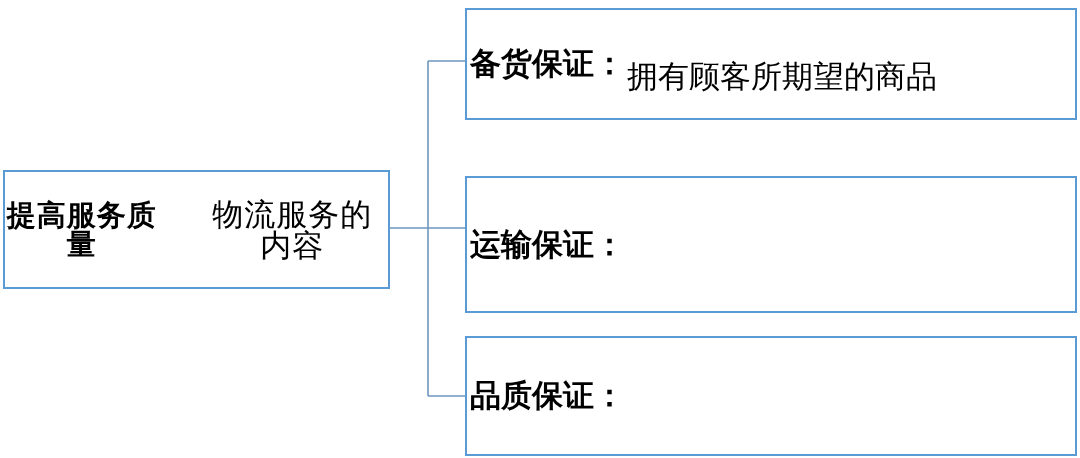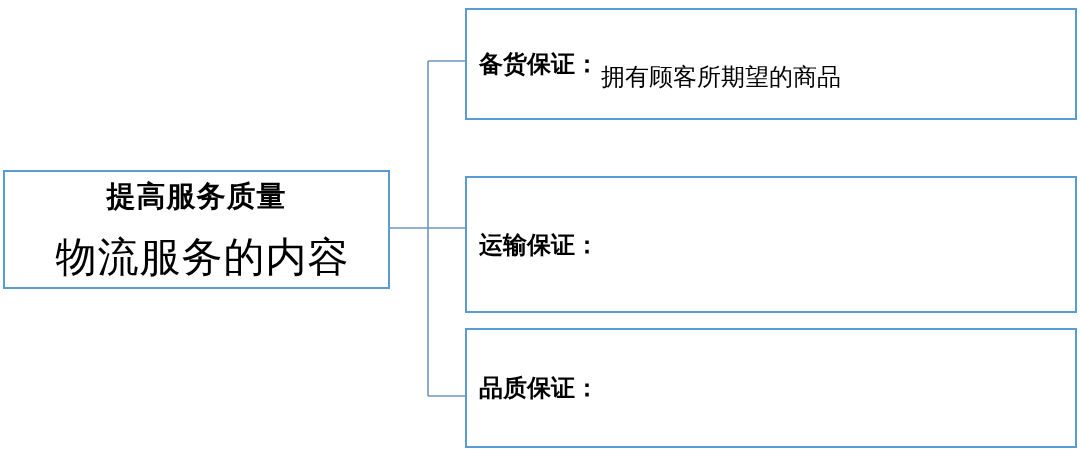--- a/index.html
+++ b/index.html
@@ -26,44 +26,44 @@
     fill:none;
   }
   .box{
     position:absolute;
     box-sizing:border-box;
     border:2px solid var(--border-color);
     background:var(--bg-color);
   }
   .root-box{
     left:3px;top:170px;width:387px;height:119px;
-    display:flex;flex-direction:column;
+    display:flex;flex-direction:row;
     align-items:center;justify-content:center;
     gap:26px;
     text-align:center;
   }
   .root-title{
     font-size:29px;font-weight:700;line-height:1;
     letter-spacing:1px;
   }
   .root-subtitle{
-    font-size:41px;font-weight:400;line-height:1;
+    font-size:31px;font-weight:400;line-height:1;
     letter-spacing:1px;
     margin-left:12px;
   }
   .branch-box{
     left:465px;width:612px;
     display:flex;align-items:center;
-    padding:0 10px 0 12px;
-    font-size:24px;line-height:1.15;
+    padding:0 10px 0 3px;
+    font-size:31px;line-height:1.15;
     white-space:nowrap;
   }
   .branch-box-1{top:8px;height:112px;}
   .branch-box-2{top:176px;height:137px;}
-  .branch-box-3{top:328px;height:120px;}
+  .branch-box-3{top:336px;height:120px;}
   .branch-label{font-weight:700;margin-right:2px;}
   .branch-text{font-weight:400;margin-top:26px;}
 </style>
 </head>
 <body>
 
 <div class="canvas">
 
   <svg class="connector-svg" viewBox="0 0 1080 458" aria-hidden="true">
     <line x1="390" y1="228" x2="465" y2="228"></line>

